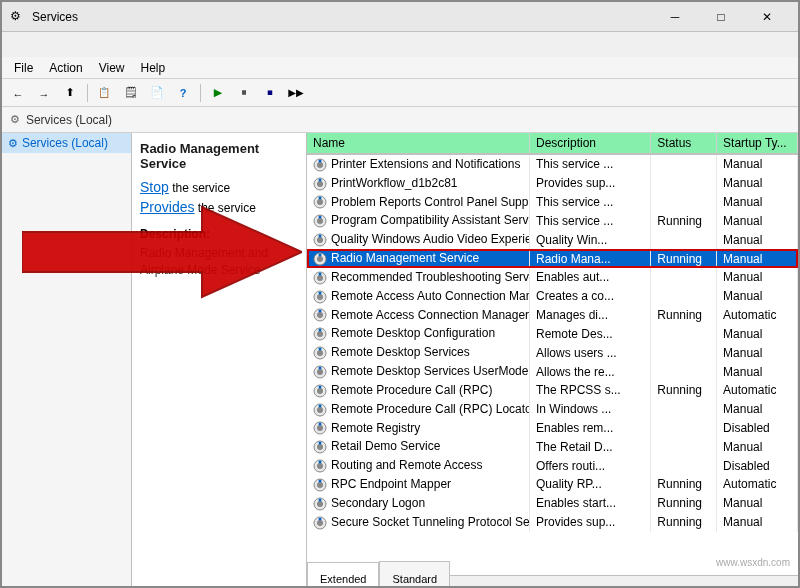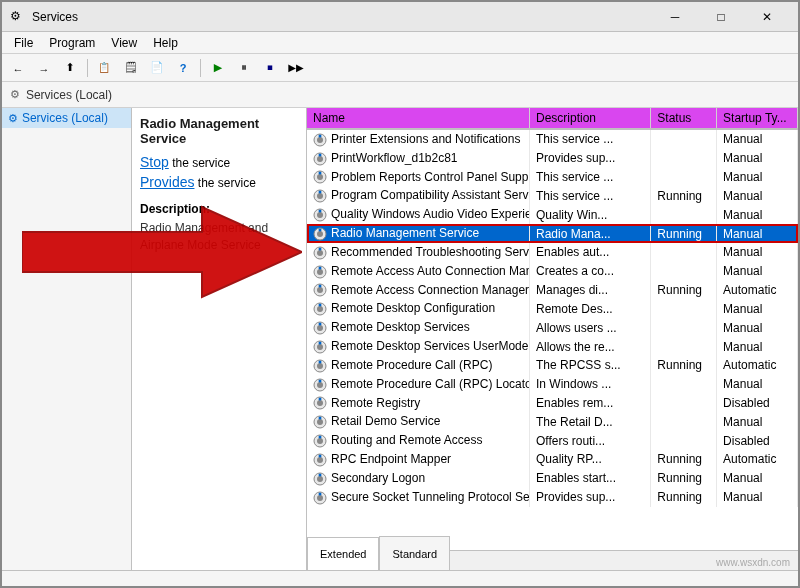--- a/index.html
+++ b/index.html
@@ -25,20 +25,21 @@
     }
 
     
     .menu-bar {
       background: #f5f5f5;
       border-bottom: 1px solid #d0d0d0;
       display: flex;
       align-items: center;
       height: 22px;
       padding: 0 4px;
+      margin-top: 25px;
     }
     .menu-item {
       padding: 2px 8px;
       font-size: 12px;
       cursor: pointer;
     }
 
     
     .toolbar {
       background: #f5f5f5;
@@ -115,21 +116,21 @@
       flex-direction: column;
     }
 
     
     .services-table {
       width: 100%;
       border-collapse: collapse;
       font-size: 12px;
     }
     .services-table thead th {
-      background: #d946ef;
+      background: #86efac;
       border-right: 1px solid #d0d0d0;
       border-bottom: 2px solid #c0c0c0;
       padding: 3px 6px;
       text-align: left;
       font-weight: normal;
       position: sticky;
       top: 0;
       white-space: nowrap;
       cursor: pointer;
     }
@@ -222,21 +223,21 @@
     <span class="title-bar-text">Services</span>
     <div class="title-bar-controls">
       <button class="title-bar-btn">─</button>
       <button class="title-bar-btn">□</button>
       <button class="title-bar-btn close">✕</button>
     </div>
   </div>
 
   <div class="menu-bar">
     <span class="menu-item">File</span>
-    <span class="menu-item">Program</span>
+    <span class="menu-item">Action</span>
     <span class="menu-item">View</span>
     <span class="menu-item">Help</span>
   </div>
 
   <div class="toolbar">
     <button class="toolbar-btn">←</button>
     <button class="toolbar-btn">→</button>
     <button class="toolbar-btn">⬆</button>
     <div class="toolbar-separator"></div>
     <button class="toolbar-btn" style="font-size:10px;">📋</button>

